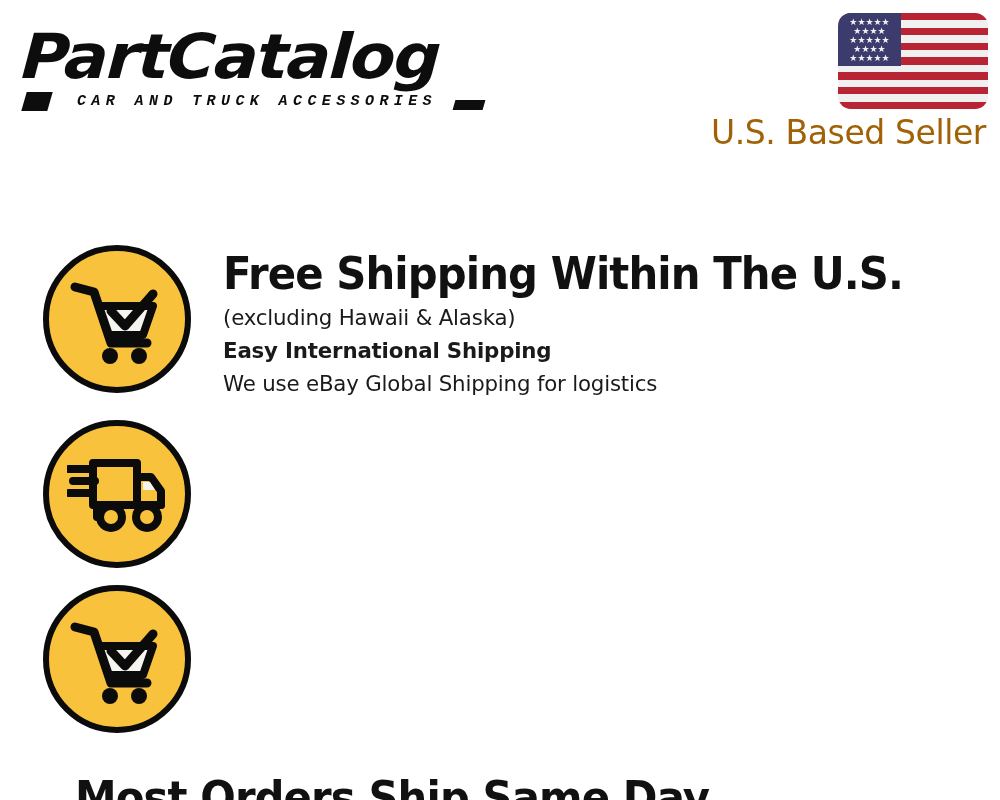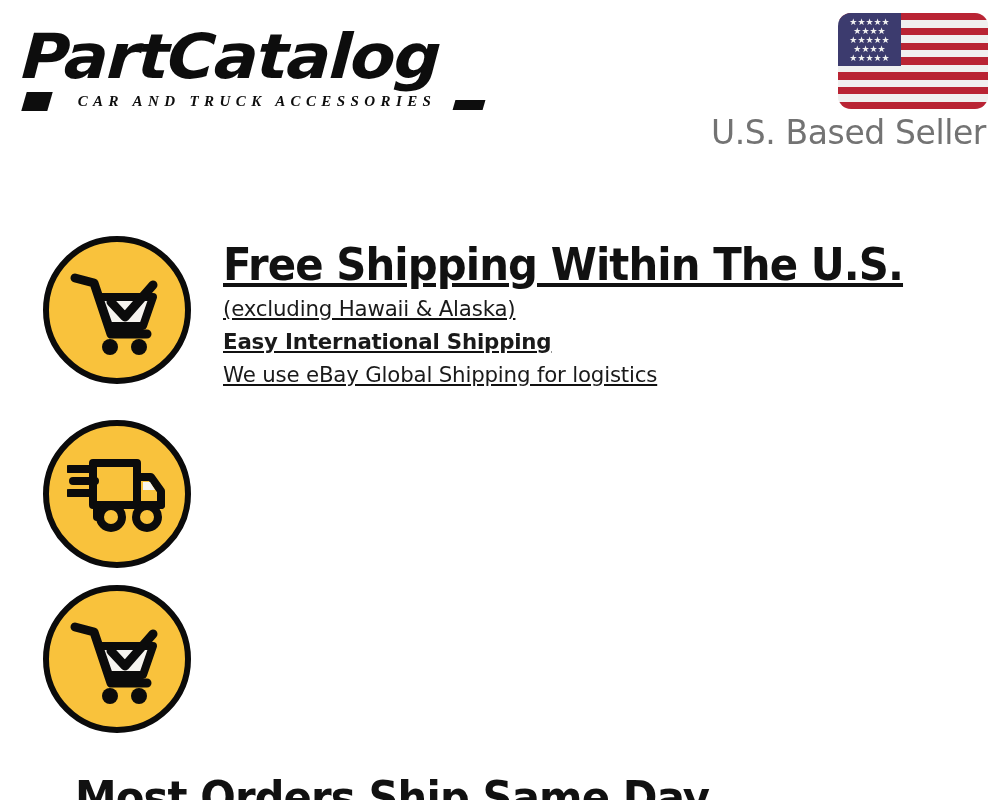--- a/index.html
+++ b/index.html
@@ -58,21 +58,21 @@
     width: 26px;
     height: 19px;
     background: #0d0d0d;
     transform: skewX(-16deg);
     flex: 0 0 auto;
     margin-left: 2px;
   }
   .logo-tagline {
     flex: 1 1 auto;
     text-align: center;
-    font-family: Liberation Serif, serif;
+    font-family: Liberation Mono, monospace;
     font-weight: 700;
     font-style: italic;
     font-size: 15px;
     letter-spacing: 5.4px;
     color: #0d0d0d;
     white-space: nowrap;
     padding-left: 10px;
   }
   .logo-slash-right {
     width: 30px;
@@ -129,39 +129,39 @@
 
   .seller-text {
     position: absolute;
     right: 14px;
     top: 113px;
     font-family: "DejaVu Sans", sans-serif;
     font-weight: 400;
     font-size: 33px;
     line-height: 40px;
     letter-spacing: -0.4px;
-    color: #737373;
+    color: #a16207;
     white-space: nowrap;
   }
 
   
   .features {
     position: absolute;
     left: 0;
     top: 236px;
     width: 1000px;
   }
   .feature-row {
     position: absolute;
     left: 43px;
     width: 940px;
     display: flex;
     align-items: flex-start;
   }
-  .feature-row.row-0 { top: 0; text-decoration: underline;  }
+  .feature-row.row-0 { top: 9px;  }
   .feature-row.row-1 { top: 184px; }
   .feature-row.row-2 { top: 349px; flex-direction: column; }
 
   .badge {
     flex: 0 0 auto;
     width: 148px;
     height: 148px;
     border-radius: 50%;
     background: #F9C23C;
     border: 6px solid #0b0b0b;

